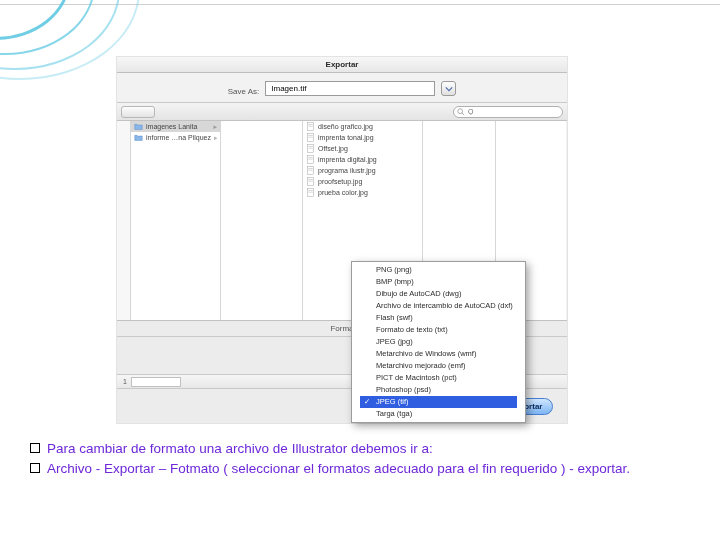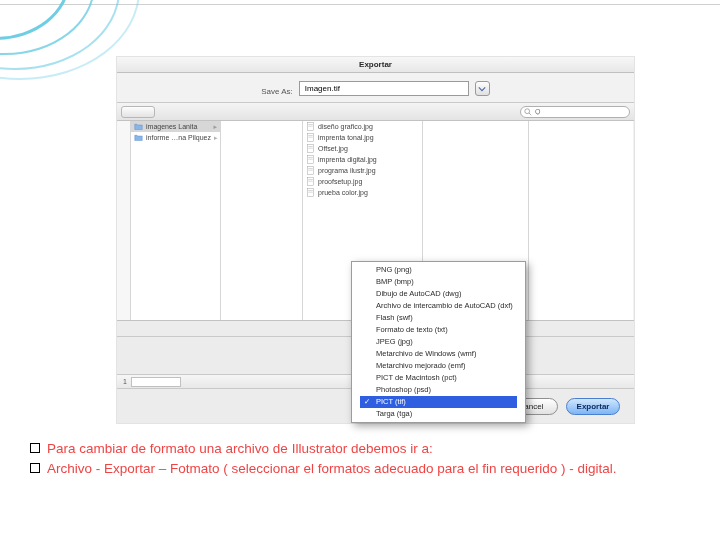--- a/index.html
+++ b/index.html
@@ -6,21 +6,21 @@
   html, body { width: 720px; height: 540px; font-family: Arial, Helvetica, sans-serif; background: #fff; overflow: hidden; }
   .slide { position: relative; width: 720px; height: 540px; }
   .corner-deco { position: absolute; top: -40px; left: -40px; width: 200px; height: 160px; pointer-events: none; }
   .corner-deco .arc { position: absolute; border-radius: 50%; border: 2px solid #7fd3e6; }
   .corner-deco .arc.a1 { width: 240px; height: 180px; top: -60px; left: -60px; border-top-color: transparent; border-left-color: transparent; border-color: rgba(95,200,225,0.35); }
   .corner-deco .arc.a2 { width: 210px; height: 160px; top: -50px; left: -50px; border-color: rgba(95,200,225,0.55); }
   .corner-deco .arc.a3 { width: 180px; height: 140px; top: -45px; left: -45px; border-color: rgba(95,200,225,0.75); }
   .corner-deco .arc.a4 { width: 150px; height: 120px; top: -40px; left: -40px; border-color: rgba(95,200,225,0.9); border-width: 3px; }
   .hairline { position: absolute; top: 4px; left: 0; width: 720px; border-top: 1px solid #cfd0d0; }
 
-  .shot { position: absolute; top: 56px; left: 116px; width: 519px; height: 368px; border: 1px solid #e3e3e3; background: #fff; box-shadow: 0 0 0 1px #f2f2f2 inset; font-family: "Lucida Grande","Segoe UI",Arial,sans-serif; font-size: 8px; color: #2b2b2b; }
+  .shot { position: absolute; top: 56px; left: 116px; width: 452px; height: 368px; border: 1px solid #e3e3e3; background: #fff; box-shadow: 0 0 0 1px #f2f2f2 inset; font-family: "Lucida Grande","Segoe UI",Arial,sans-serif; font-size: 8px; color: #2b2b2b; }
   .titlebar { height: 16px; line-height: 16px; text-align: center; background: linear-gradient(#f7f7f7,#e7e7e7); border-bottom: 1px solid #bfbfbf; font-weight: bold; }
   .saveas-row { height: 30px; display: flex; align-items: flex-end; justify-content: center; gap: 6px; padding: 6px 0; border-bottom: 1px solid #c9c9c9; background: #f2f2f2; }
   .saveas-row .lbl { font-size: 8px; color: #555; }
   .saveas-row input { width: 170px; height: 15px; border: 1px solid #9a9a9a; padding: 0 5px; font-size: 8px; }
   .saveas-row .disclose { width: 15px; height: 15px; border: 1px solid #9a9a9a; border-radius: 3px; background: linear-gradient(#fefefe,#e0e0e0); display: flex; align-items: center; justify-content: center; }
   .saveas-row .disclose svg { width: 8px; height: 8px; }
 
   .toolbar2 { height: 18px; background: linear-gradient(#f4f4f4,#e4e4e4); border-bottom: 1px solid #c2c2c2; display: flex; align-items: center; padding: 0 4px; gap: 4px; }
   .nav-btns { width: 34px; height: 12px; border: 1px solid #b7b7b7; border-radius: 3px; background: linear-gradient(#fdfdfd,#e3e3e3); }
   .toolbar2 .spacer { flex: 1; }
@@ -52,21 +52,21 @@
 
   .mid-gap { height: 38px; background: #ececec; border-bottom: 1px solid #c9c9c9; }
 
   .footer-bar { height: 14px; background: linear-gradient(#f6f6f6,#e8e8e8); border-bottom: 1px solid #c9c9c9; display: flex; align-items: center; padding: 0 6px; font-size: 7px; color: #555; }
   .footer-bar .count-box { width: 50px; height: 10px; border: 1px solid #c0c0c0; background: #fff; margin-left: 4px; display: inline-block; }
 
   .button-row { height: 34px; background: #ececec; display: flex; align-items: center; justify-content: flex-end; gap: 8px; padding: 0 14px; }
   .mac-btn { min-width: 54px; height: 17px; border: 1px solid #8f8f8f; border-radius: 9px; background: linear-gradient(#ffffff,#e1e1e1); font-size: 8px; display: flex; align-items: center; justify-content: center; color: #222; }
   .mac-btn.primary { background: linear-gradient(#cfe6ff,#7db5f4); border-color: #4a7fd0; color: #0a2a5a; font-weight: 600; }
 
-  .notes { position: absolute; left: 30px; top: 440px; right: 30px; font-size: 13.5px; line-height: 1.35; color: #ef4444; font-family: Arial, sans-serif; }
+  .notes { position: absolute; left: 30px; top: 440px; right: 30px; font-size: 13.5px; line-height: 1.35; color: #6d28d9; font-family: Arial, sans-serif; }
   .notes .li { display: flex; gap: 7px; margin-bottom: 2px; }
   .notes .box { width: 10px; height: 10px; border: 1px solid #000; margin-top: 3px; flex: none; }
 </style>
 </head>
 <body>
 
 <div class="slide">
   <div class="hairline"></div>
   <div class="corner-deco">
     <div class="arc a1"></div>
@@ -220,28 +220,28 @@
         <div class="opt">BMP (bmp)</div>
         <div class="opt">Dibujo de AutoCAD (dwg)</div>
         <div class="opt">Archivo de intercambio de AutoCAD (dxf)</div>
         <div class="opt">Flash (swf)</div>
         <div class="opt">Formato de texto (txt)</div>
         <div class="opt">JPEG (jpg)</div>
         <div class="opt">Metarchivo de Windows (wmf)</div>
         <div class="opt">Metarchivo mejorado (emf)</div>
         <div class="opt">PICT de Macintosh (pct)</div>
         <div class="opt">Photoshop (psd)</div>
-        <div class="opt selected">PICT (tif)</div>
+        <div class="opt selected">JPEG (tif)</div>
         <div class="opt">Targa (tga)</div>
       </div>
   </div>
 
   <div class="notes">
     <div class="li">
       <span class="box"></span>
       <span>Para cambiar de formato una archivo de Illustrator debemos ir a:</span>
     </div>
     <div class="li">
       <span class="box"></span>
-      <span>Archivo -  Exportar – Fotmato ( seleccionar el formatos adecuado para el fin requerido ) - digital.</span>
+      <span>Archivo -  Exportar – Fotmato ( seleccionar el formatos adecuado para el fin requerido ) - exportar.</span>
     </div>
   </div>
 </div>
 
 </body></html>

